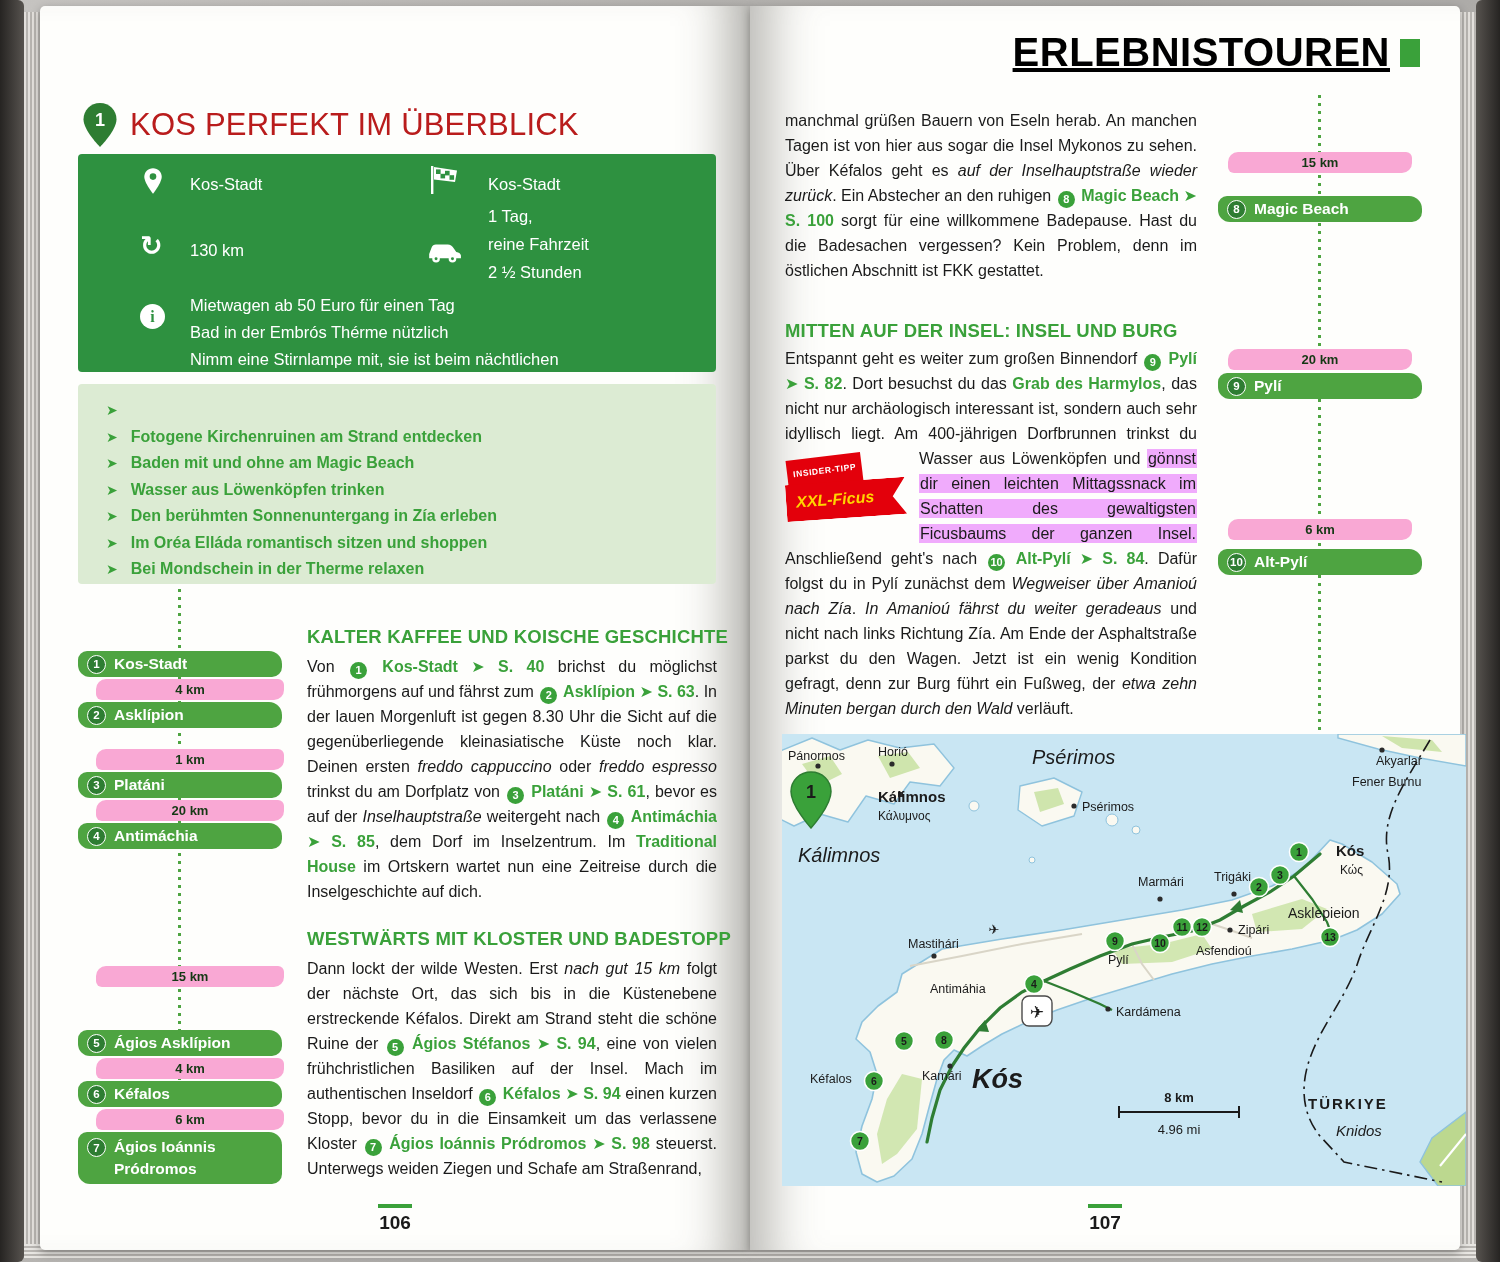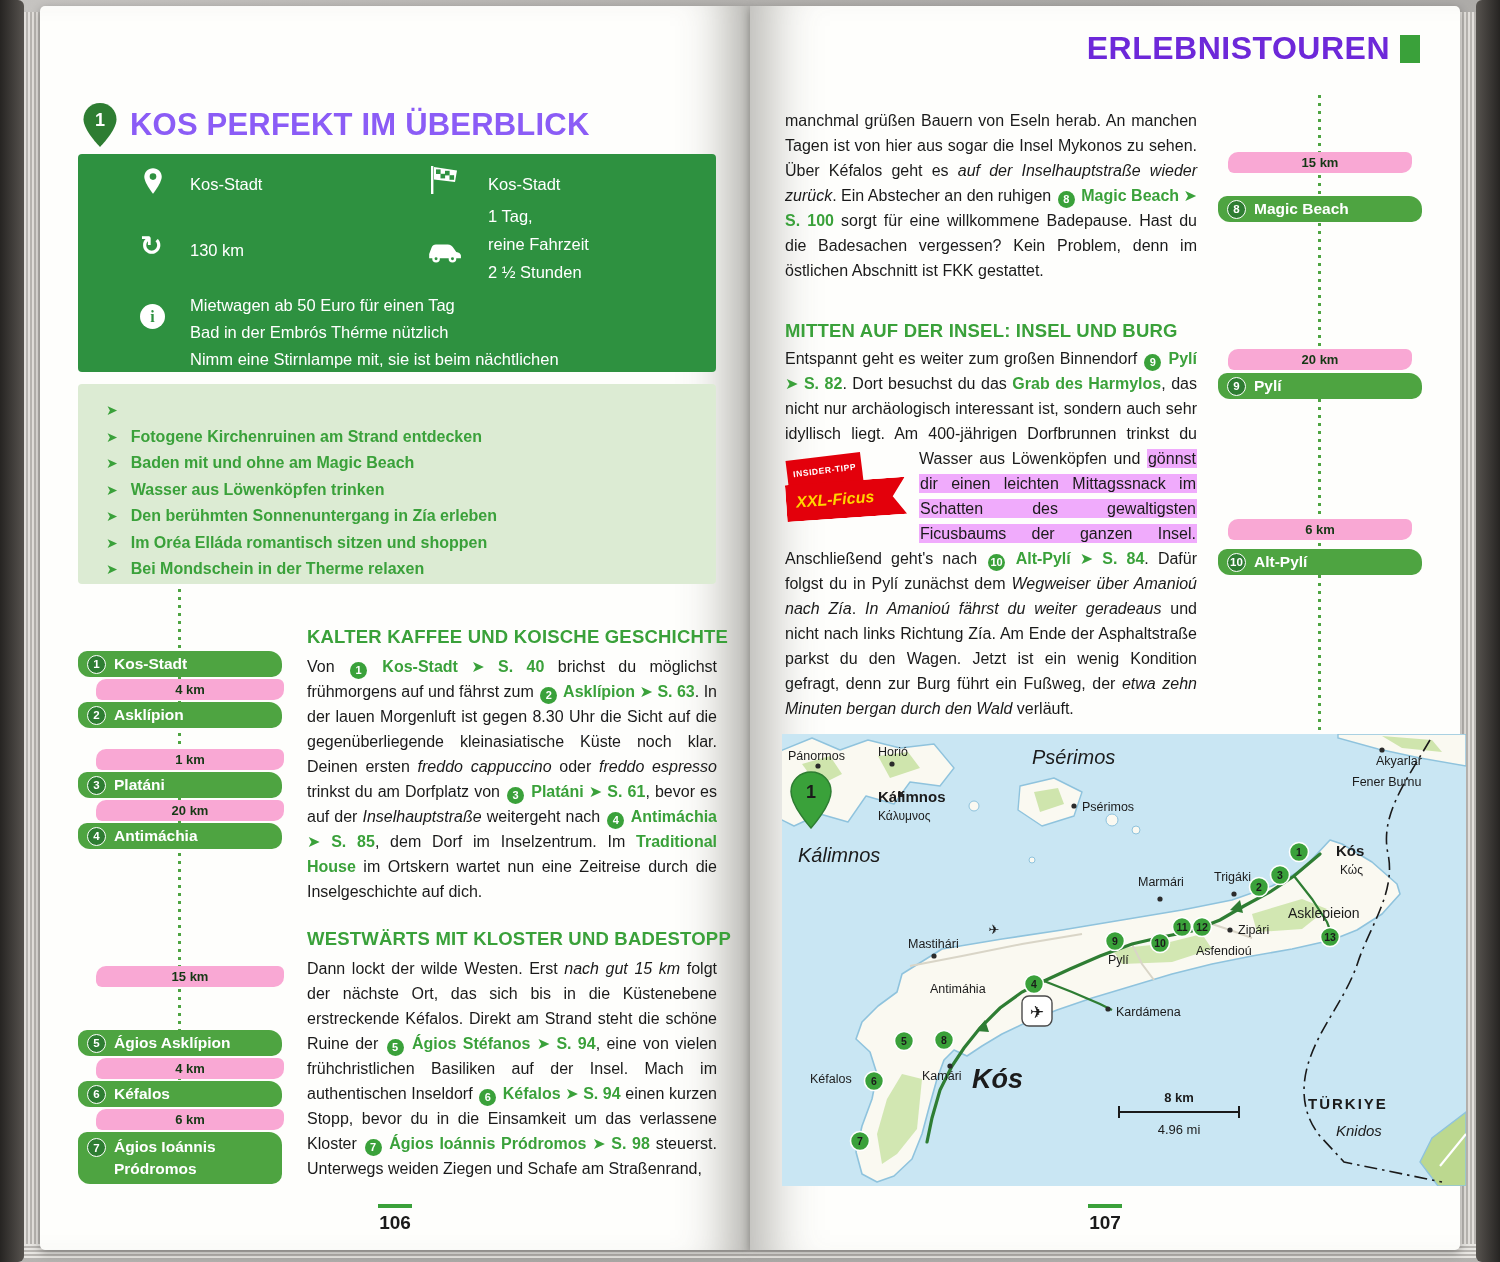--- a/index.html
+++ b/index.html
@@ -20,23 +20,23 @@
   .page { position:absolute; top:6px; height:1244px; width:710px; background:#fefefc; }
   .page-left  { left:40px;  border-radius:5px 0 0 5px;
                 box-shadow:0 3px 10px rgba(0,0,0,.3), inset -60px 0 50px -40px rgba(70,68,60,.45); }
   .page-right { left:750px; border-radius:0 5px 5px 0;
                 box-shadow:0 3px 10px rgba(0,0,0,.3), inset 60px 0 50px -40px rgba(70,68,60,.38); }
 
   .abs { position:absolute; }
 
   
   .tour-title { position:absolute; left:42px; top:96px; display:flex; align-items:center; gap:12px; }
-  .tour-title h1 { font-size:31px; font-weight:700; color:#8b5cf6; letter-spacing:.2px; }
+  .tour-title h1 { font-size:31px; font-weight:400; color:#b91c1c; letter-spacing:.2px; }
   .kicker { position:absolute; top:24px; right:40px; display:flex; align-items:center; gap:10px; }
-  .kicker .t { font-size:32px; font-weight:800; color:#6d28d9; letter-spacing:.5px; }
+  .kicker .t { font-size:40px; font-weight:800; color:#000000; letter-spacing:.5px;text-decoration:underline; }
   .kicker .block { width:20px; height:28px; background:#3aa13a; }
 
   .sec-h { position:absolute; font-size:18.5px; font-weight:800; color:#3aa13a; letter-spacing:.2px; }
   .para { position:absolute; width:410px; font-size:16px; line-height:25px; text-align:justify; }
   .s-i { font-style:italic; }
   .s-g { color:#3aa13a; font-weight:700; }
   .s-hl { background:#f0abfc; box-decoration-break:clone; -webkit-box-decoration-break:clone; padding:1px 1px; }
   .s-num { display:inline-flex; width:17px; height:17px; border-radius:50%; background:#3aa13a; color:#fff;
            font-size:11px; font-weight:700; align-items:center; justify-content:center; vertical-align:-2px;
            margin:0 2px; font-style:normal; }

